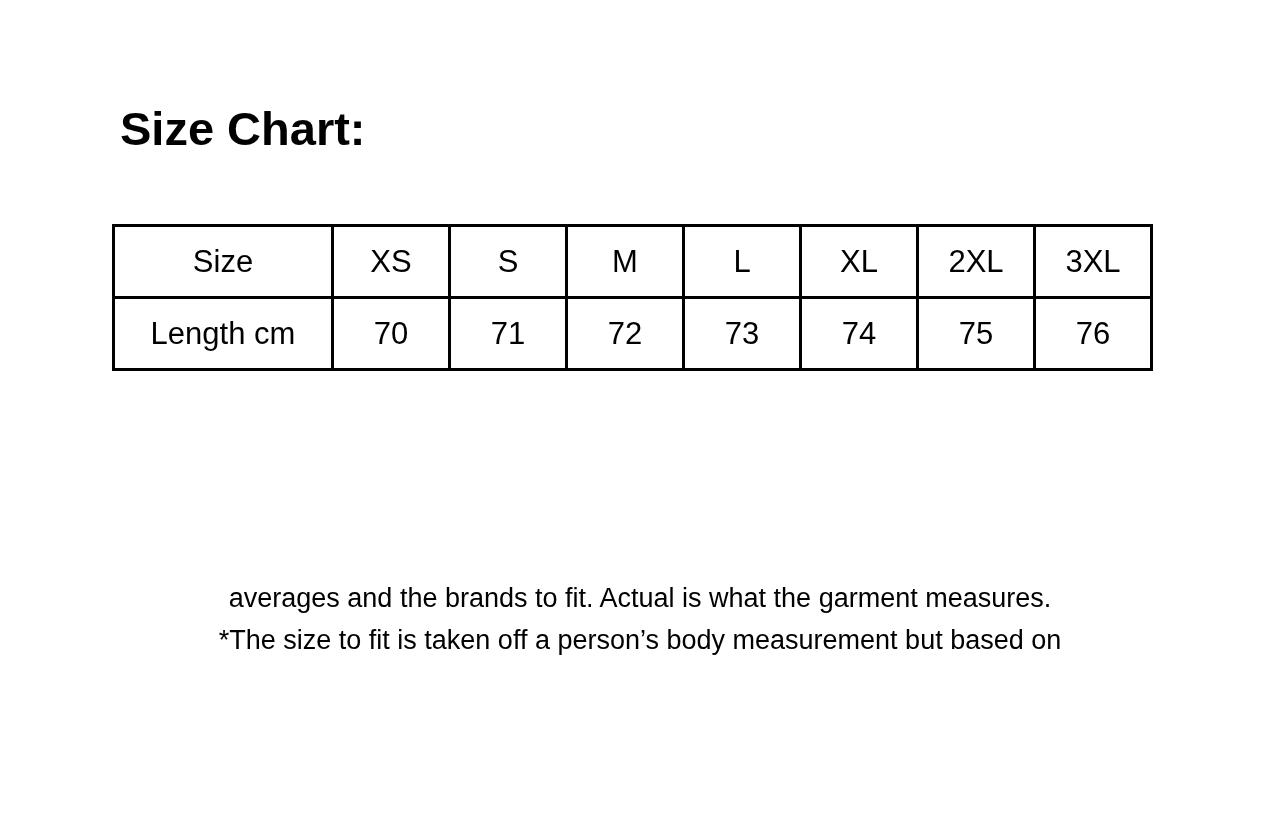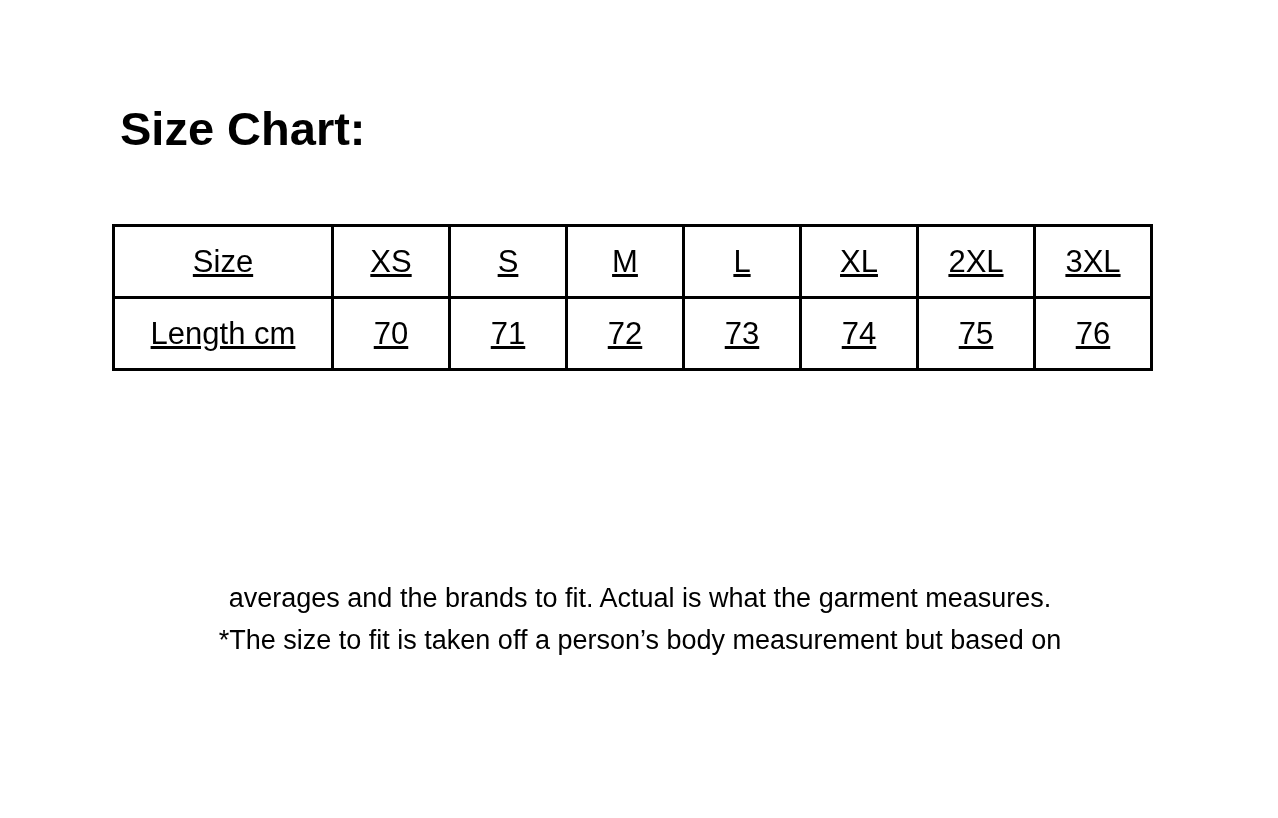--- a/index.html
+++ b/index.html
@@ -41,21 +41,20 @@
     left: 112px;
     top: 224px;
     width: 988px;
   }
 
   table.size-chart {
     border-collapse: collapse;
     table-layout: fixed;
     width: 988px;
     background: #ffffff;
-    text-decoration: underline;
   }
 
   table.size-chart td {
     border: 3px solid #000000;
     text-align: center;
     vertical-align: middle;
     font-size: 31px;
     color: #000000;
     height: 69px;
     padding: 0 2px;

